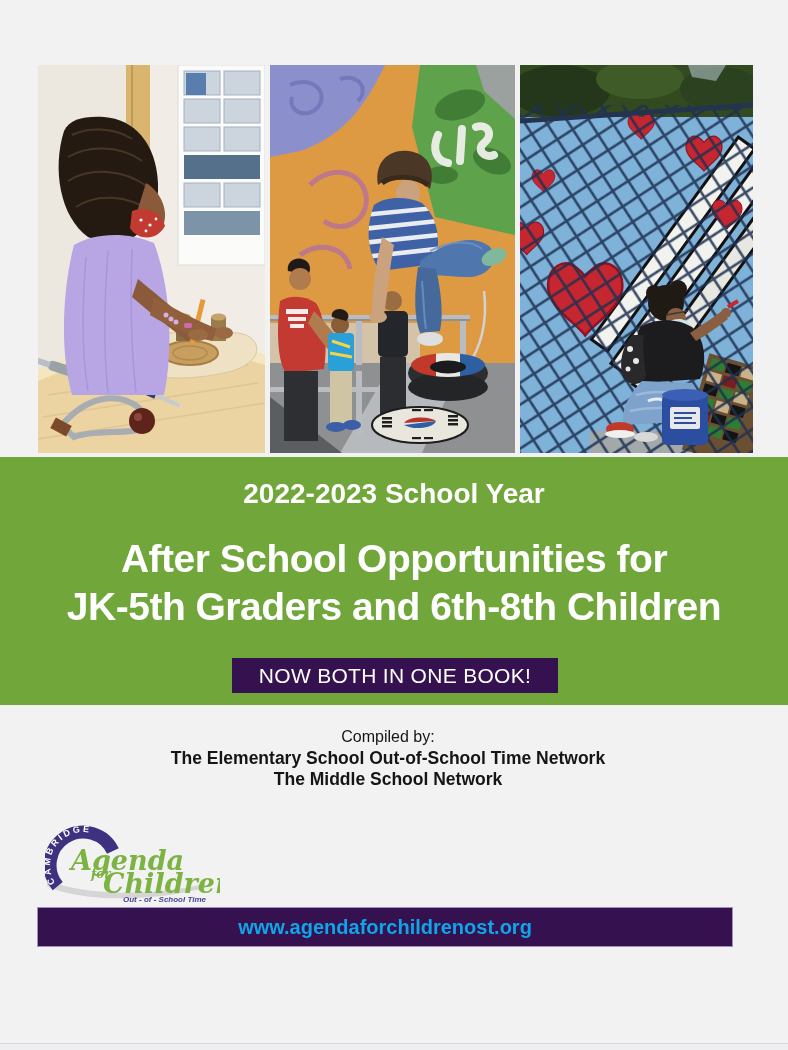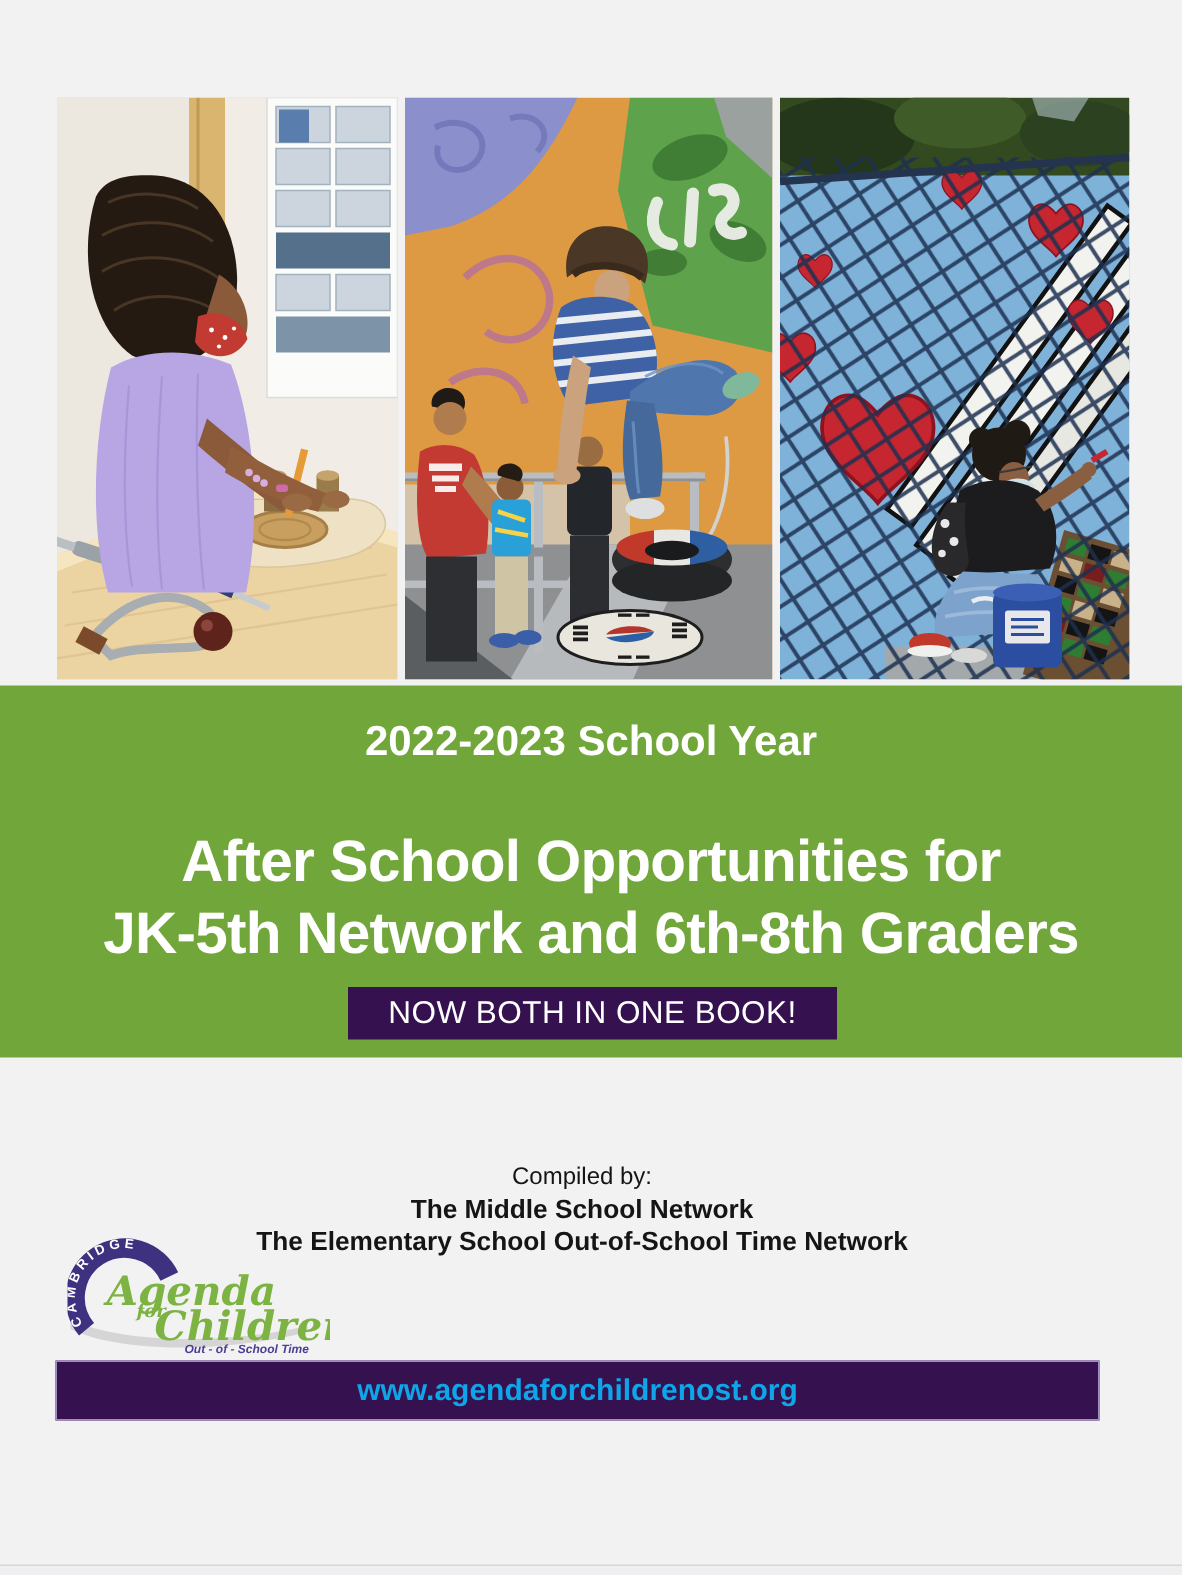--- a/index.html
+++ b/index.html
@@ -9,30 +9,30 @@
 
   
   .photos{position:absolute;top:65px;left:38px;height:388px;display:flex;gap:5px;}
   .photo{height:388px;overflow:hidden;background:#ddd;}
   .photo svg{display:block;}
 
   
   .green-band{position:absolute;top:457px;left:0;width:788px;height:248px;
               background:#71a73a;color:#ffffff;text-align:center;}
   .school-year{padding-top:20px;font-size:28px;font-weight:bold;line-height:34px;}
-  .main-title{margin-top:40px;font-size:39px;font-weight:bold;line-height:48px;letter-spacing:-0.5px;}
+  .main-title{margin-top:24px;font-size:39px;font-weight:bold;line-height:48px;letter-spacing:-0.5px;}
 
   
   .ribbon{position:absolute;top:658px;left:232px;width:326px;height:35px;
           background:#36114f;color:#fff;display:flex;align-items:center;justify-content:center;
           font-size:21px;font-weight:normal;letter-spacing:0.3px;}
 
   
   .compiled{position:absolute;top:726px;left:0;width:776px;text-align:center;color:#151515;}
-  .compiled-intro{font-size:16px;line-height:22px;margin-top:48px;}
+  .compiled-intro{font-size:16px;line-height:22px;}
   .compiled-line{font-size:17.5px;font-weight:bold;line-height:21px;}
 
   
   .logo{position:absolute;top:818px;left:45px;width:175px;height:88px;}
 
   
   .footer-bar{position:absolute;top:907px;left:37px;width:696px;height:40px;
               background:#36114f;border:1px solid #a18fc0;box-sizing:border-box;
               display:flex;align-items:center;justify-content:center;}
   .footer-url{color:#0ea5e9;font-size:20px;font-weight:bold;}
@@ -363,30 +363,30 @@
         <ellipse cx="100" cy="369" rx="15" ry="4" fill="#f0f0ee"></ellipse>
         <ellipse cx="126" cy="372" rx="12" ry="5" fill="#d8d8d6"></ellipse>
       </svg>
     </div>
   </div>
 
   <div class="green-band">
     <div class="school-year">2022-2023 School Year</div>
     <div class="main-title">
       <div>After School Opportunities for</div>
-      <div>JK-5th Network and 6th-8th Graders</div>
+      <div>JK-5th Graders and 6th-8th Children</div>
     </div>
   </div>
 
   <div class="ribbon">NOW BOTH IN ONE BOOK!</div>
 
   <div class="compiled">
     <div class="compiled-intro">Compiled by:</div>
+    <div class="compiled-line">The Elementary School Out-of-School Time Network</div>
     <div class="compiled-line">The Middle School Network</div>
-    <div class="compiled-line">The Elementary School Out-of-School Time Network</div>
   </div>
 
   <div class="logo">
     <svg width="175" height="88" viewBox="0 0 175 88">
 
       <path d="M2 62 C 34 76 96 80 160 66 L 160 70 C 96 86 30 82 2 68 Z" fill="#d5d5d5"></path>
 
       <path id="lg-arc" d="M 12.7 68.2 A 33 33 0 1 1 67.9 33" fill="none" stroke="#3d3180" stroke-width="13"></path>
       <text font-size="9" font-weight="bold" fill="#ffffff" letter-spacing="2.6" font-family="Liberation Sans, DejaVu Sans, sans-serif">
         <textPath href="#lg-arc" startOffset="4">CAMBRIDGE</textPath>

